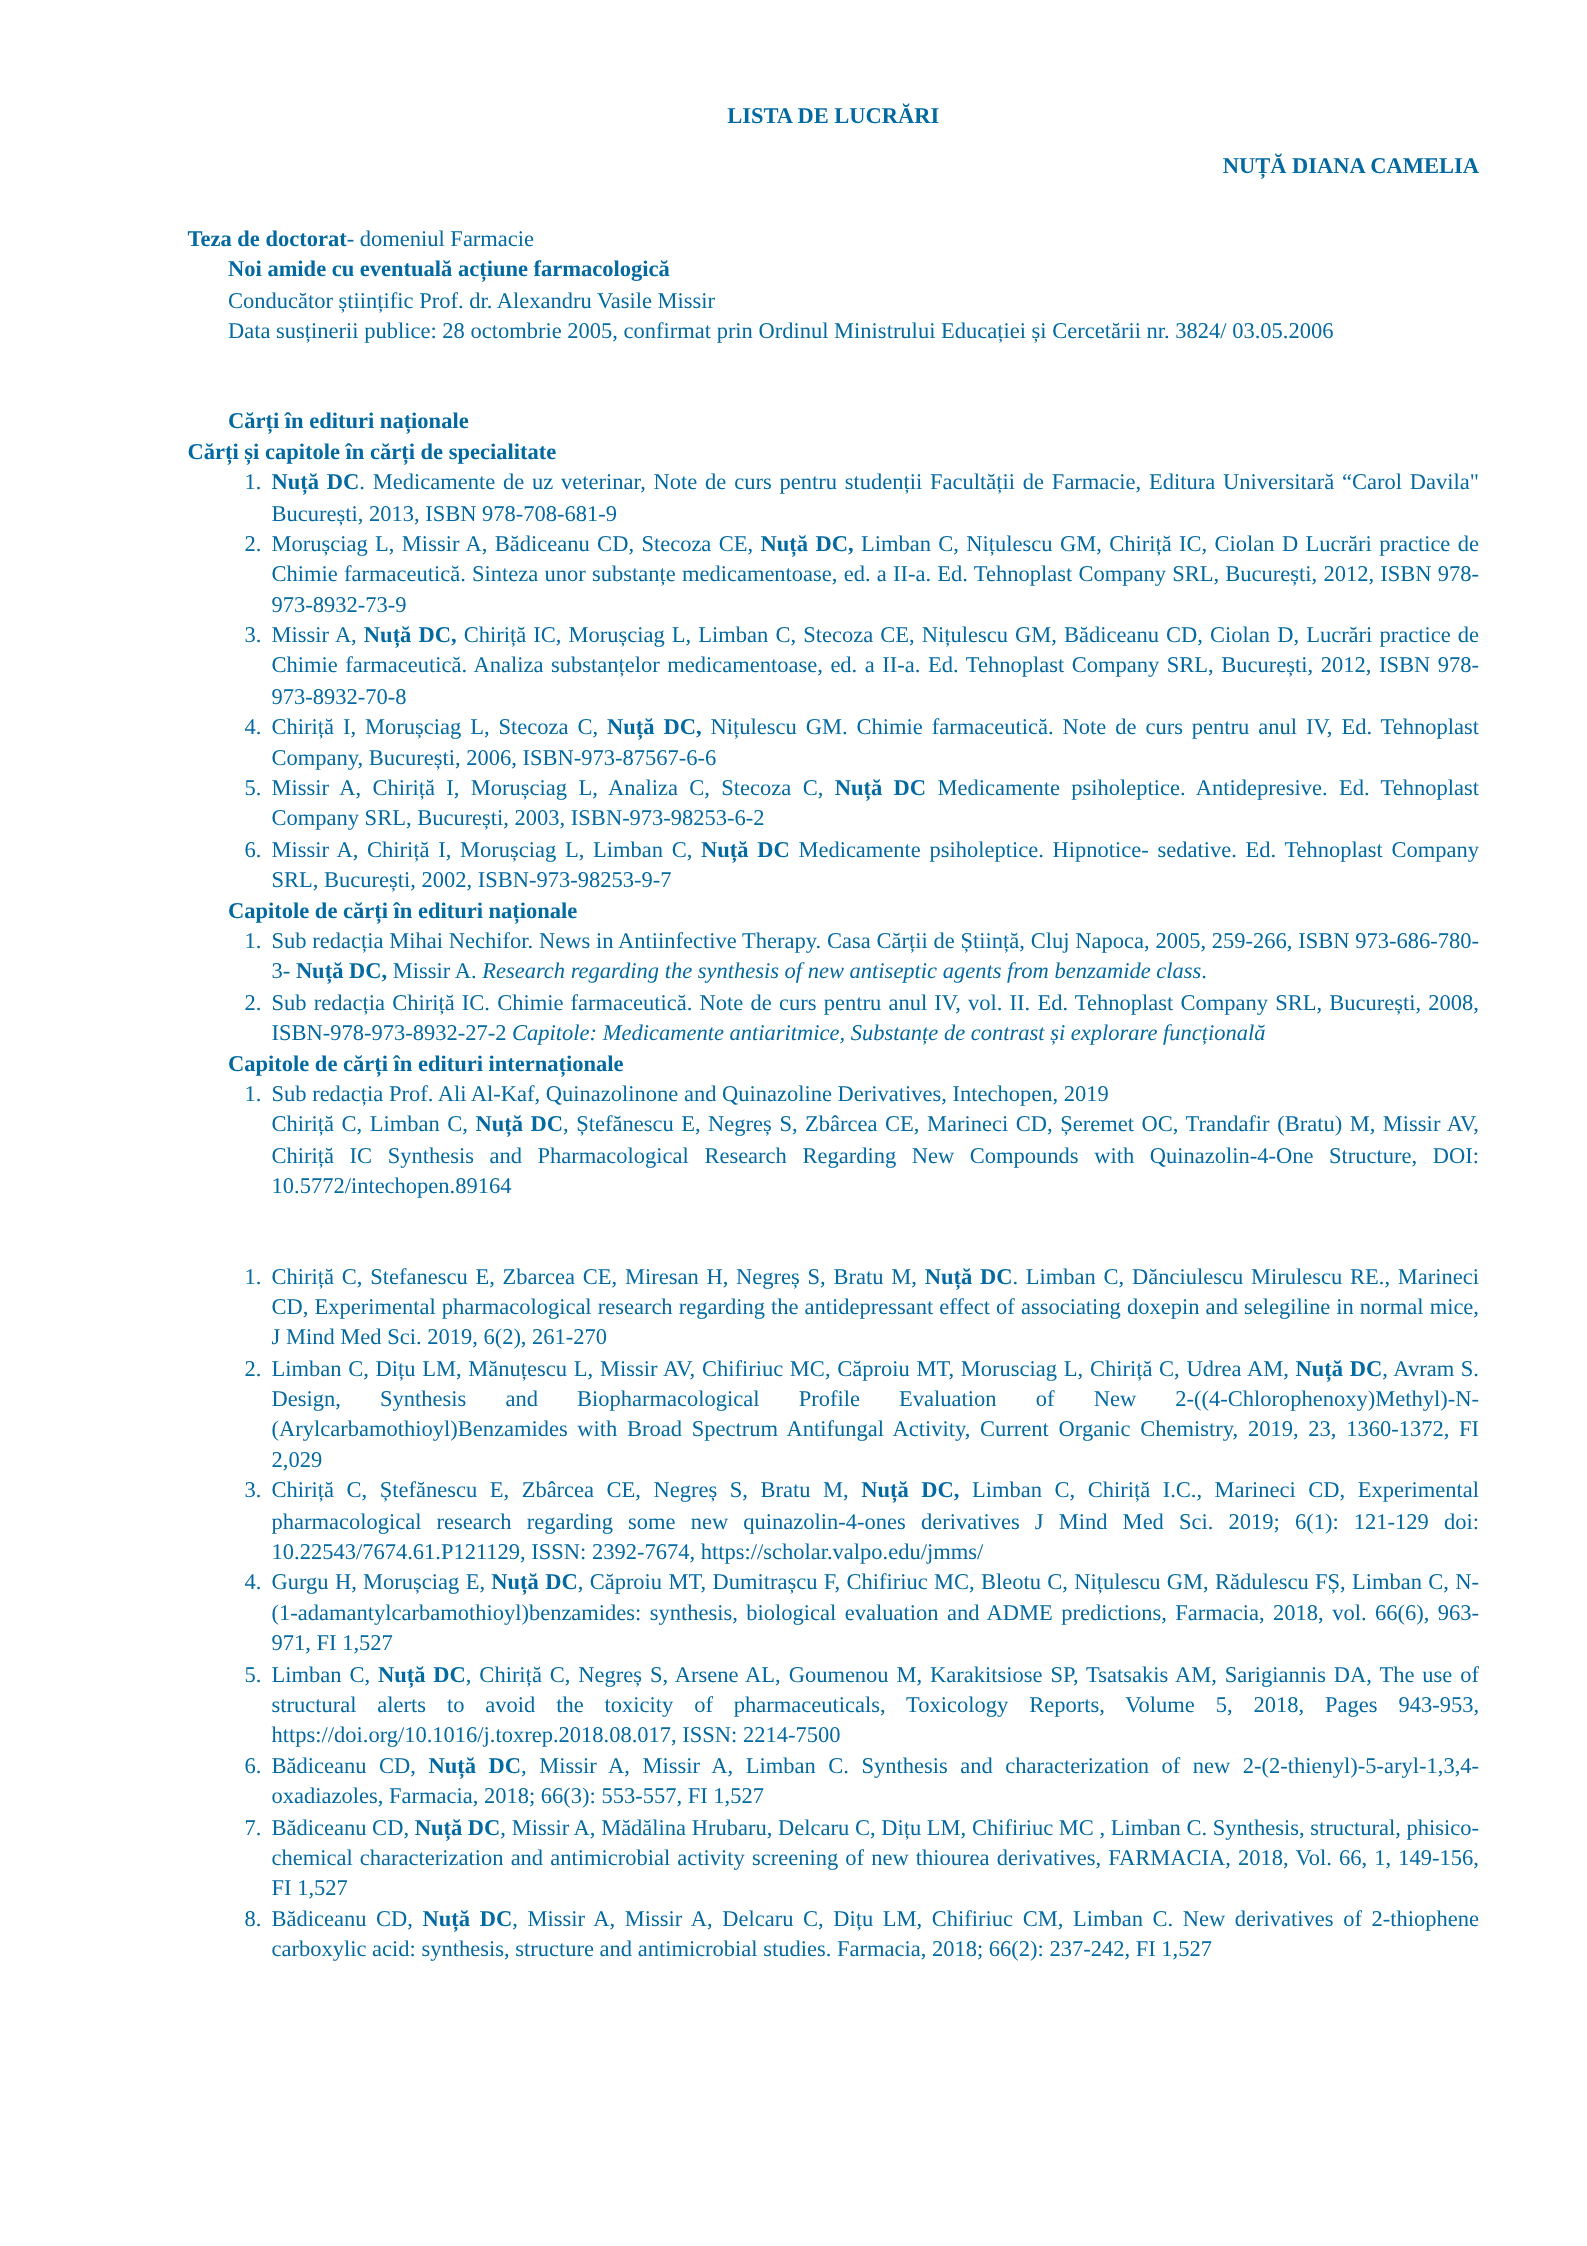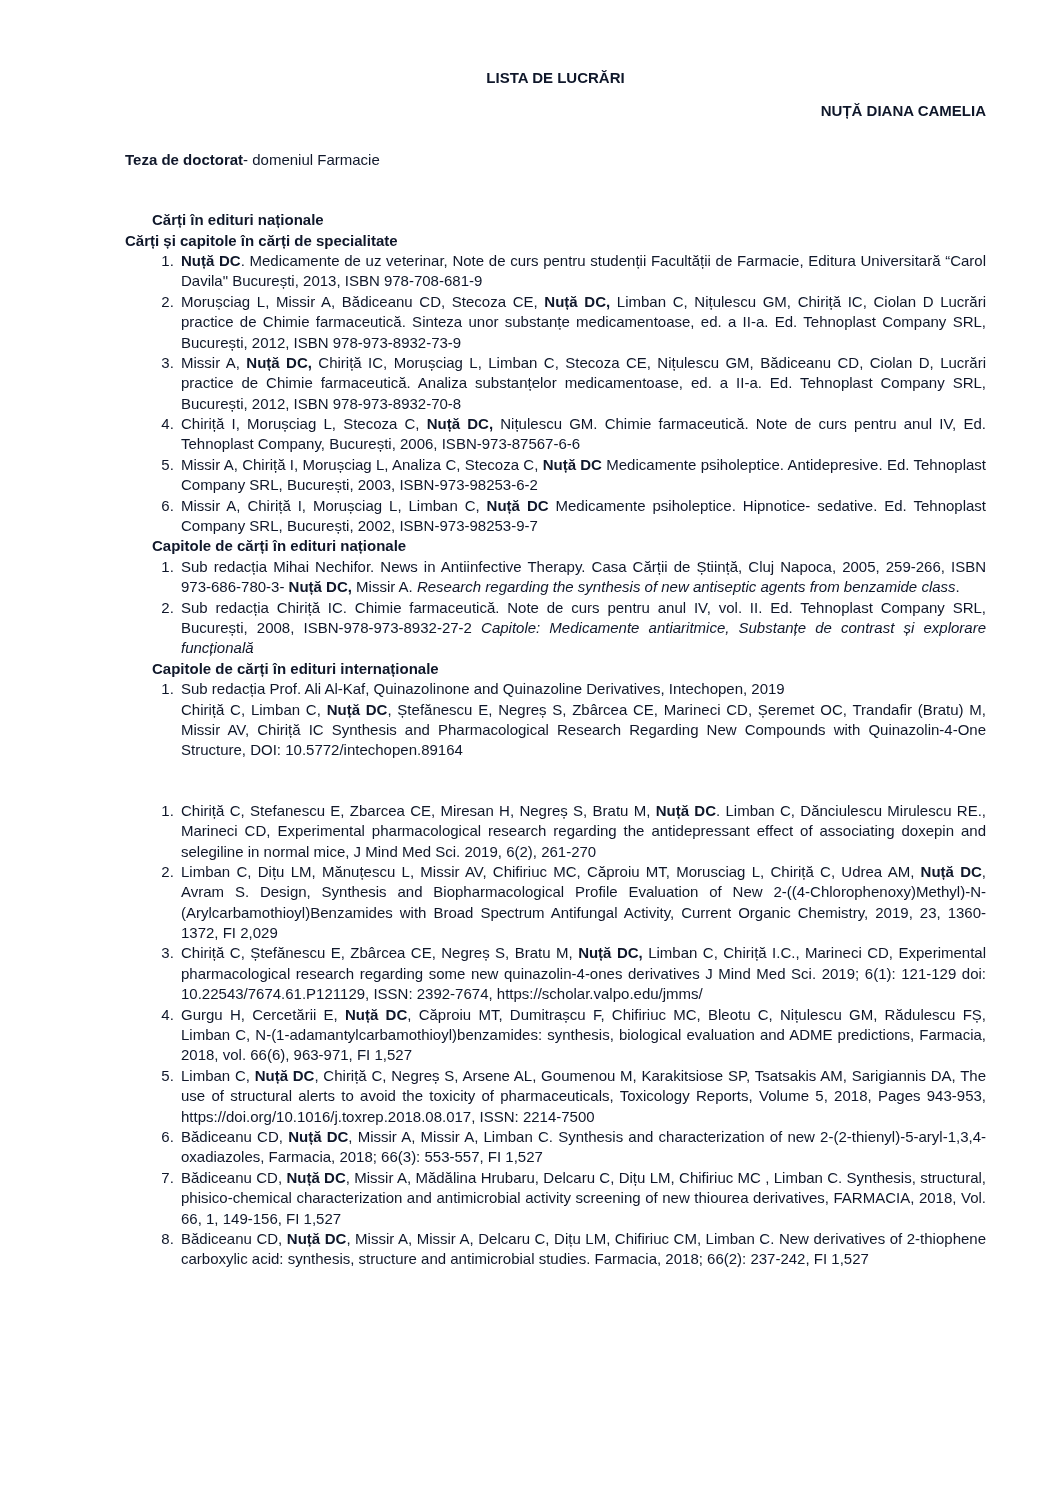--- a/index.html
+++ b/index.html
@@ -4,22 +4,22 @@
 <title>Lista de lucrări</title>
 <style>
   * { margin: 0; padding: 0; box-sizing: border-box; }
   html, body { background: #ffffff; }
   body { width: 1058px; margin: 0 auto; }
   .page {
     position: relative;
     width: 1058px;
     height: 1497px;
     background: #ffffff;
-    color: #0f172a;
-    font-family: Liberation Sans, sans-serif;
+    color: #0369a1;
+    font-family: Liberation Serif, serif;
     font-size: 15px;
     line-height: 1.36;
     overflow: hidden;
   }
   .content { padding: 68px 72px 30px 125px; }
   .doc-title { text-align: center; font-weight: bold; }
   .doc-author { text-align: right; font-weight: bold; margin-top: 13px; }
   .section { margin-top: 40px; }
   .section.first { margin-top: 28px; }
   .b { font-weight: bold; }
@@ -41,20 +41,25 @@
 <body>
 
 <div class="page">
   <div class="content">
 
     <p class="doc-title">LISTA DE LUCRĂRI</p>
     <p class="doc-author">NUȚĂ DIANA CAMELIA</p>
 
     <div class="section first">
       <p class="h-line"><span class="b">Teza de doctorat</span><span>- domeniul Farmacie</span></p>
+      <div class="ind1">
+        <p class="b">Noi amide cu eventuală acțiune farmacologică</p>
+        <p>Conducător științific Prof. dr. Alexandru Vasile Missir</p>
+        <p class="just">Data susținerii publice: 28 octombrie 2005, confirmat prin Ordinul Ministrului Educației și Cercetării nr. 3824/ 03.05.2006</p>
+      </div>
     </div>
 
     <div class="section">
       <p class="b ind1">Cărți în edituri naționale</p>
 
       <p class="b">Cărți și capitole în cărți de specialitate</p>
       <ol class="refs">
           <li><span class="seg-b">Nuță DC</span><span>. Medicamente de uz veterinar, Note de curs pentru studenții Facultății de Farmacie, Editura Universitară “Carol Davila" București, 2013, ISBN 978-708-681-9</span></li>
           <li><span>Morușciag L, Missir A, Bădiceanu CD, Stecoza CE, </span><span class="seg-b">Nuță DC,</span><span> Limban C, Nițulescu GM, Chiriță IC, Ciolan D Lucrări practice de Chimie farmaceutică. Sinteza unor substanțe medicamentoase, ed. a II-a. Ed. Tehnoplast Company SRL, București, 2012, ISBN 978-973-8932-73-9</span></li>
           <li><span>Missir A, </span><span class="seg-b">Nuță DC,</span><span> Chiriță IC, Morușciag L, Limban C, Stecoza CE, Nițulescu GM, Bădiceanu CD, Ciolan D, Lucrări practice de Chimie farmaceutică. Analiza substanțelor medicamentoase, ed. a II-a. Ed. Tehnoplast Company SRL, București, 2012, ISBN 978-973-8932-70-8</span></li>
@@ -73,21 +78,21 @@
       <ol class="refs">
           <li><span>Sub redacția Prof. Ali Al-Kaf, Quinazolinone and Quinazoline Derivatives, Intechopen, 2019</span><br><span>Chiriță C, Limban C, </span><span class="seg-b">Nuță DC</span><span>, Ștefănescu E, Negreș S, Zbârcea CE, Marineci CD, Șeremet OC, Trandafir (Bratu) M, Missir AV, Chiriță IC Synthesis and Pharmacological Research Regarding New Compounds with Quinazolin-4-One Structure,  DOI: 10.5772/intechopen.89164</span></li>
         </ol>
     </div>
 
     <div class="section">
       <ol class="refs">
           <li><span>Chiriță C, Stefanescu E, Zbarcea CE, Miresan H, Negreș S, Bratu M, </span><span class="seg-b">Nuță DC</span><span>. Limban C, Dănciulescu Mirulescu RE., Marineci CD, Experimental pharmacological research regarding the antidepressant effect of associating doxepin and selegiline in normal mice, J Mind Med Sci. 2019, 6(2), 261-270</span></li>
           <li><span>Limban C, Dițu LM, Mănuțescu L, Missir AV, Chifiriuc MC, Căproiu MT, Morusciag L, Chiriță C, Udrea AM, </span><span class="seg-b">Nuță DC</span><span>, Avram S. Design, Synthesis and Biopharmacological Profile Evaluation of New 2-((4-Chlorophenoxy)Methyl)-N-(Arylcarbamothioyl)Benzamides with Broad Spectrum Antifungal Activity, Current Organic Chemistry, 2019, 23, 1360-1372, FI 2,029</span></li>
           <li><span>Chiriță C, Ștefănescu E, Zbârcea CE, Negreș S, Bratu M, </span><span class="seg-b">Nuță DC,</span><span> Limban C, Chiriță I.C., Marineci CD, Experimental pharmacological research regarding some new quinazolin-4-ones derivatives J Mind Med Sci. 2019; 6(1): 121-129 doi: 10.22543/7674.61.P121129, ISSN: 2392-7674, https://scholar.valpo.edu/jmms/</span></li>
-          <li><span>Gurgu H, Cercetării E, </span><span class="seg-b">Nuță DC</span><span>, Căproiu MT, Dumitrașcu F,  Chifiriuc MC, Bleotu C, Nițulescu GM, Rădulescu FȘ, Limban C, N-(1-adamantylcarbamothioyl)benzamides: synthesis, biological evaluation and ADME predictions, Farmacia, 2018, vol. 66(6), 963-971, FI 1,527</span></li>
+          <li><span>Gurgu H, Morușciag E, </span><span class="seg-b">Nuță DC</span><span>, Căproiu MT, Dumitrașcu F,  Chifiriuc MC, Bleotu C, Nițulescu GM, Rădulescu FȘ, Limban C, N-(1-adamantylcarbamothioyl)benzamides: synthesis, biological evaluation and ADME predictions, Farmacia, 2018, vol. 66(6), 963-971, FI 1,527</span></li>
           <li><span>Limban C, </span><span class="seg-b">Nuță DC</span><span>, Chiriță C, Negreș S, Arsene AL, Goumenou M, Karakitsiose SP,  Tsatsakis AM, Sarigiannis DA, The use of structural alerts to avoid the toxicity of pharmaceuticals, Toxicology Reports, Volume 5, 2018, Pages 943-953, https://doi.org/10.1016/j.toxrep.2018.08.017,  ISSN: 2214-7500</span></li>
           <li><span>Bădiceanu CD, </span><span class="seg-b">Nuță DC</span><span>, Missir A, Missir A, Limban C. Synthesis and characterization of new 2-(2-thienyl)-5-aryl-1,3,4-oxadiazoles, Farmacia, 2018; 66(3): 553-557, FI  1,527</span></li>
           <li><span>Bădiceanu CD, </span><span class="seg-b">Nuță DC</span><span>, Missir A, Mădălina Hrubaru, Delcaru C, Dițu LM, Chifiriuc MC , Limban C. Synthesis, structural, phisico-chemical characterization and antimicrobial activity screening of new thiourea derivatives, FARMACIA, 2018, Vol. 66, 1, 149-156,  FI  1,527</span></li>
           <li><span>Bădiceanu CD, </span><span class="seg-b">Nuță DC</span><span>, Missir A, Missir A, Delcaru C, Dițu LM, Chifiriuc CM, Limban C. New derivatives of 2-thiophene carboxylic acid: synthesis, structure and antimicrobial studies. Farmacia, 2018; 66(2): 237-242, FI 1,527</span></li>
         </ol>
     </div>
 
   </div>
 </div>
 

